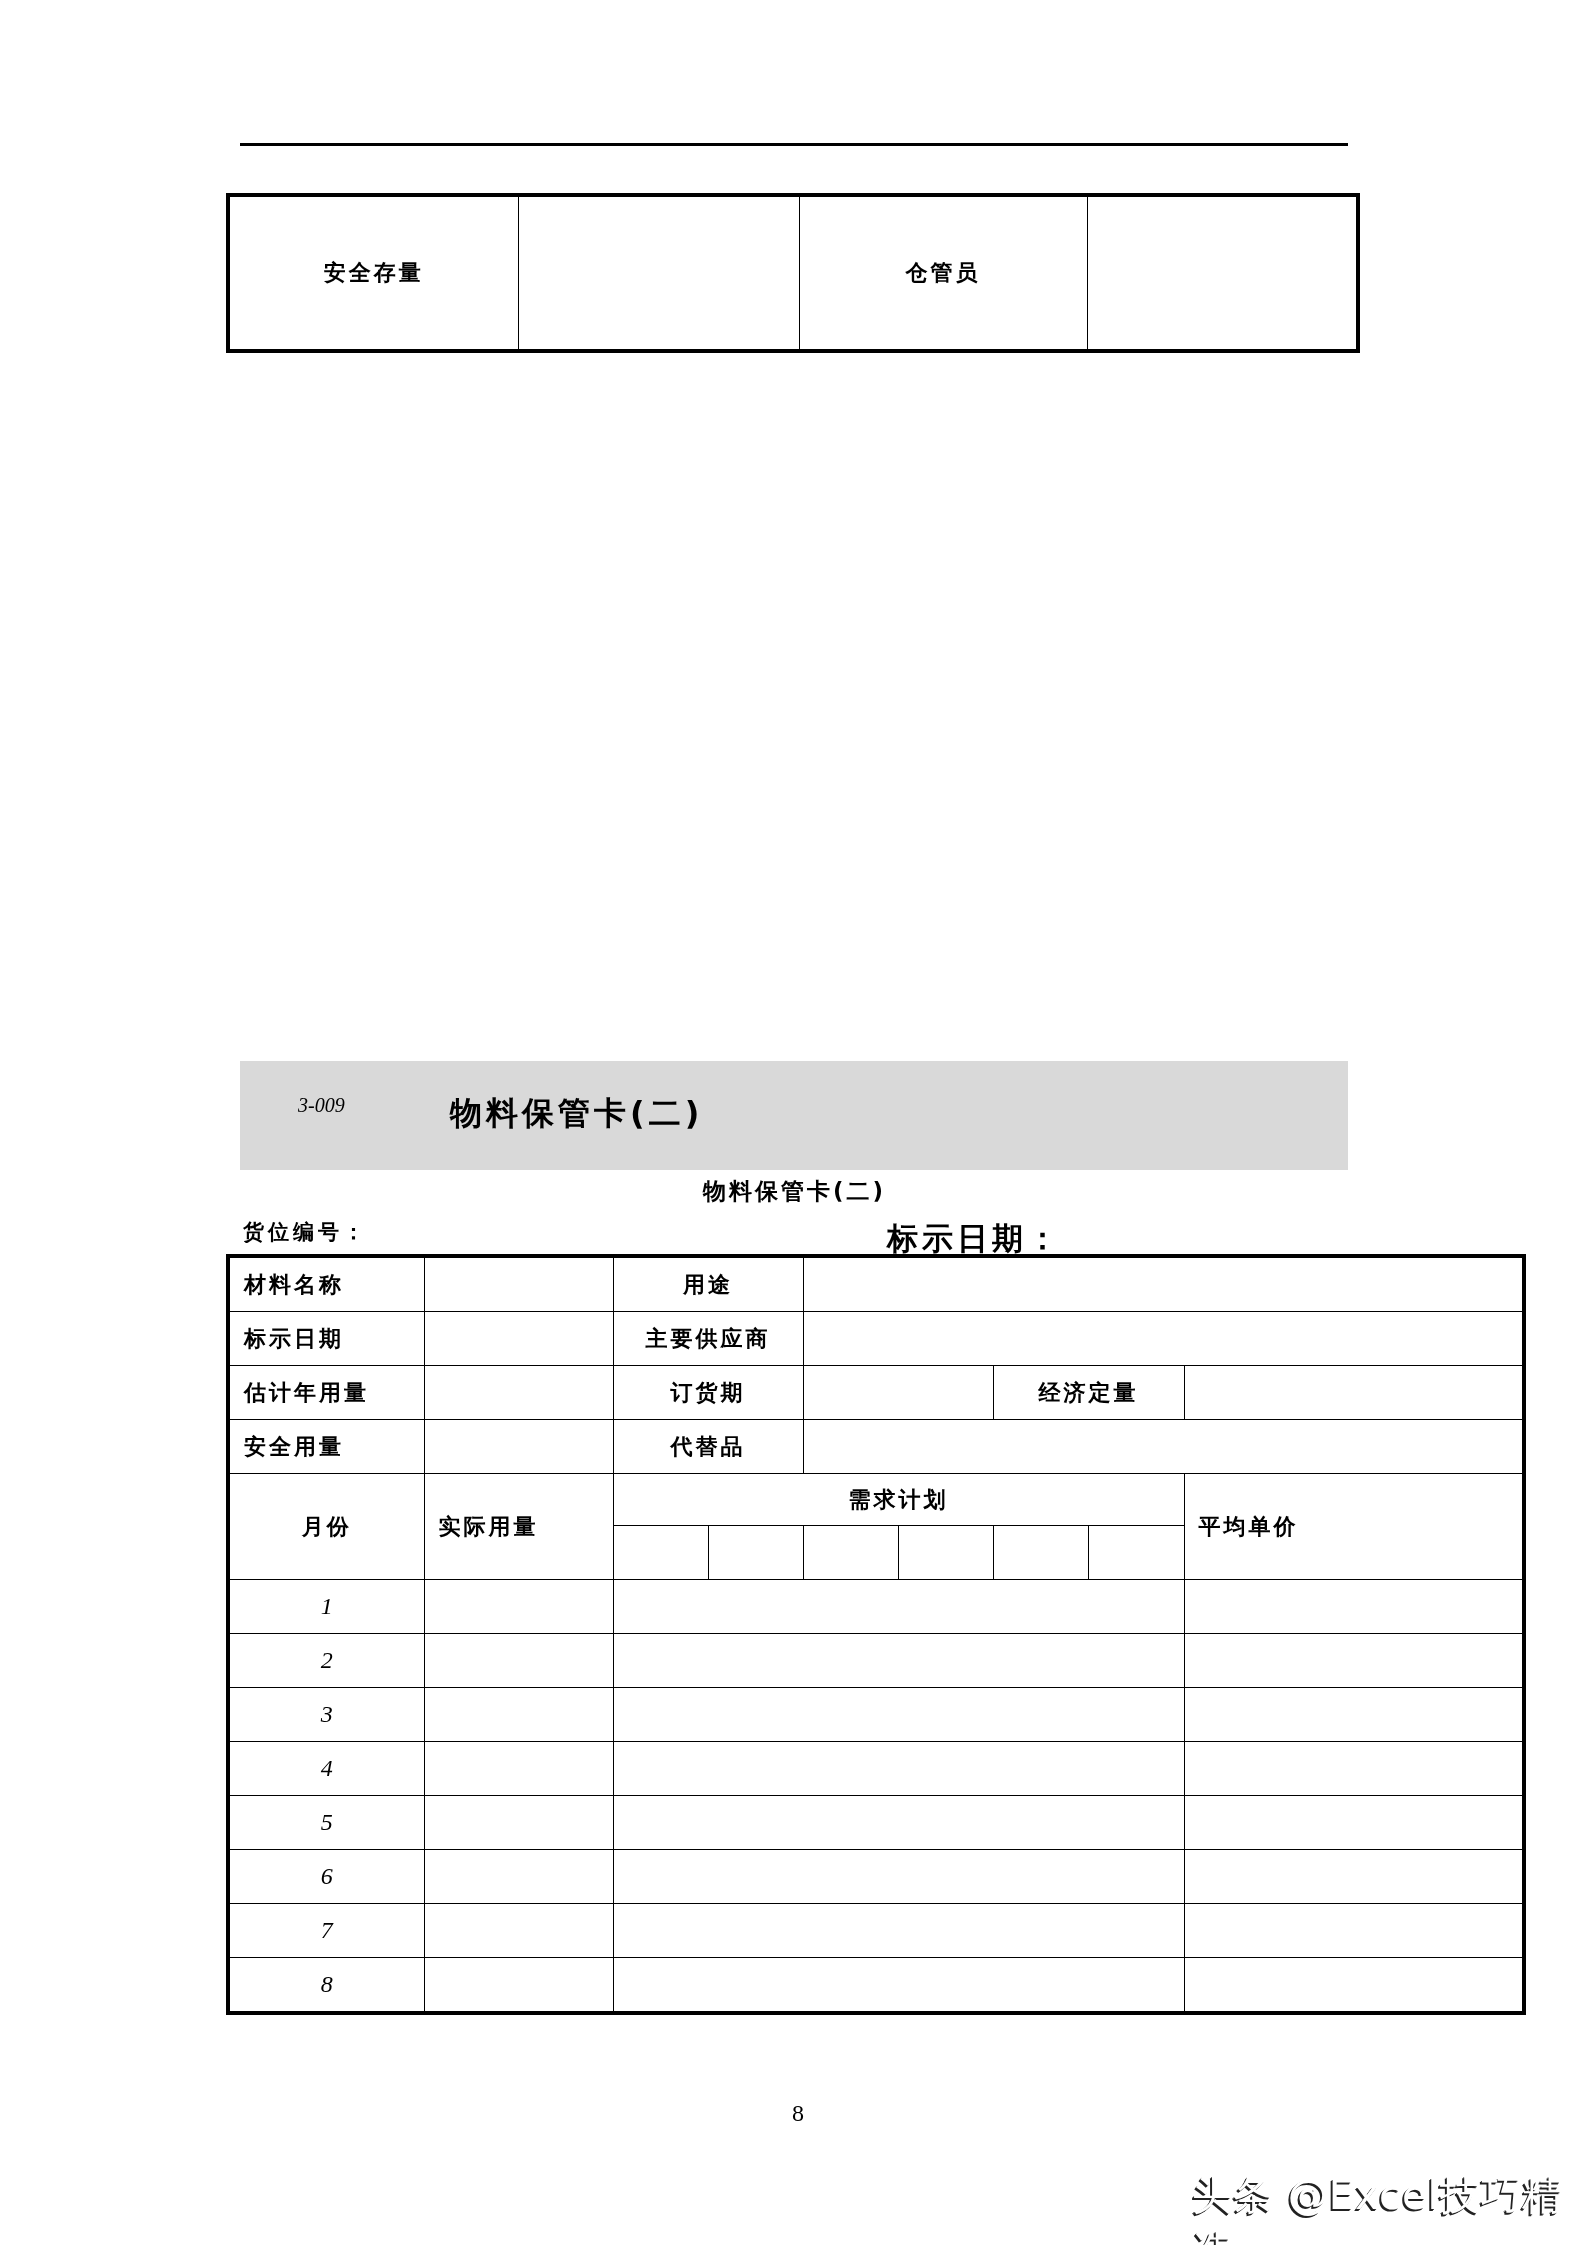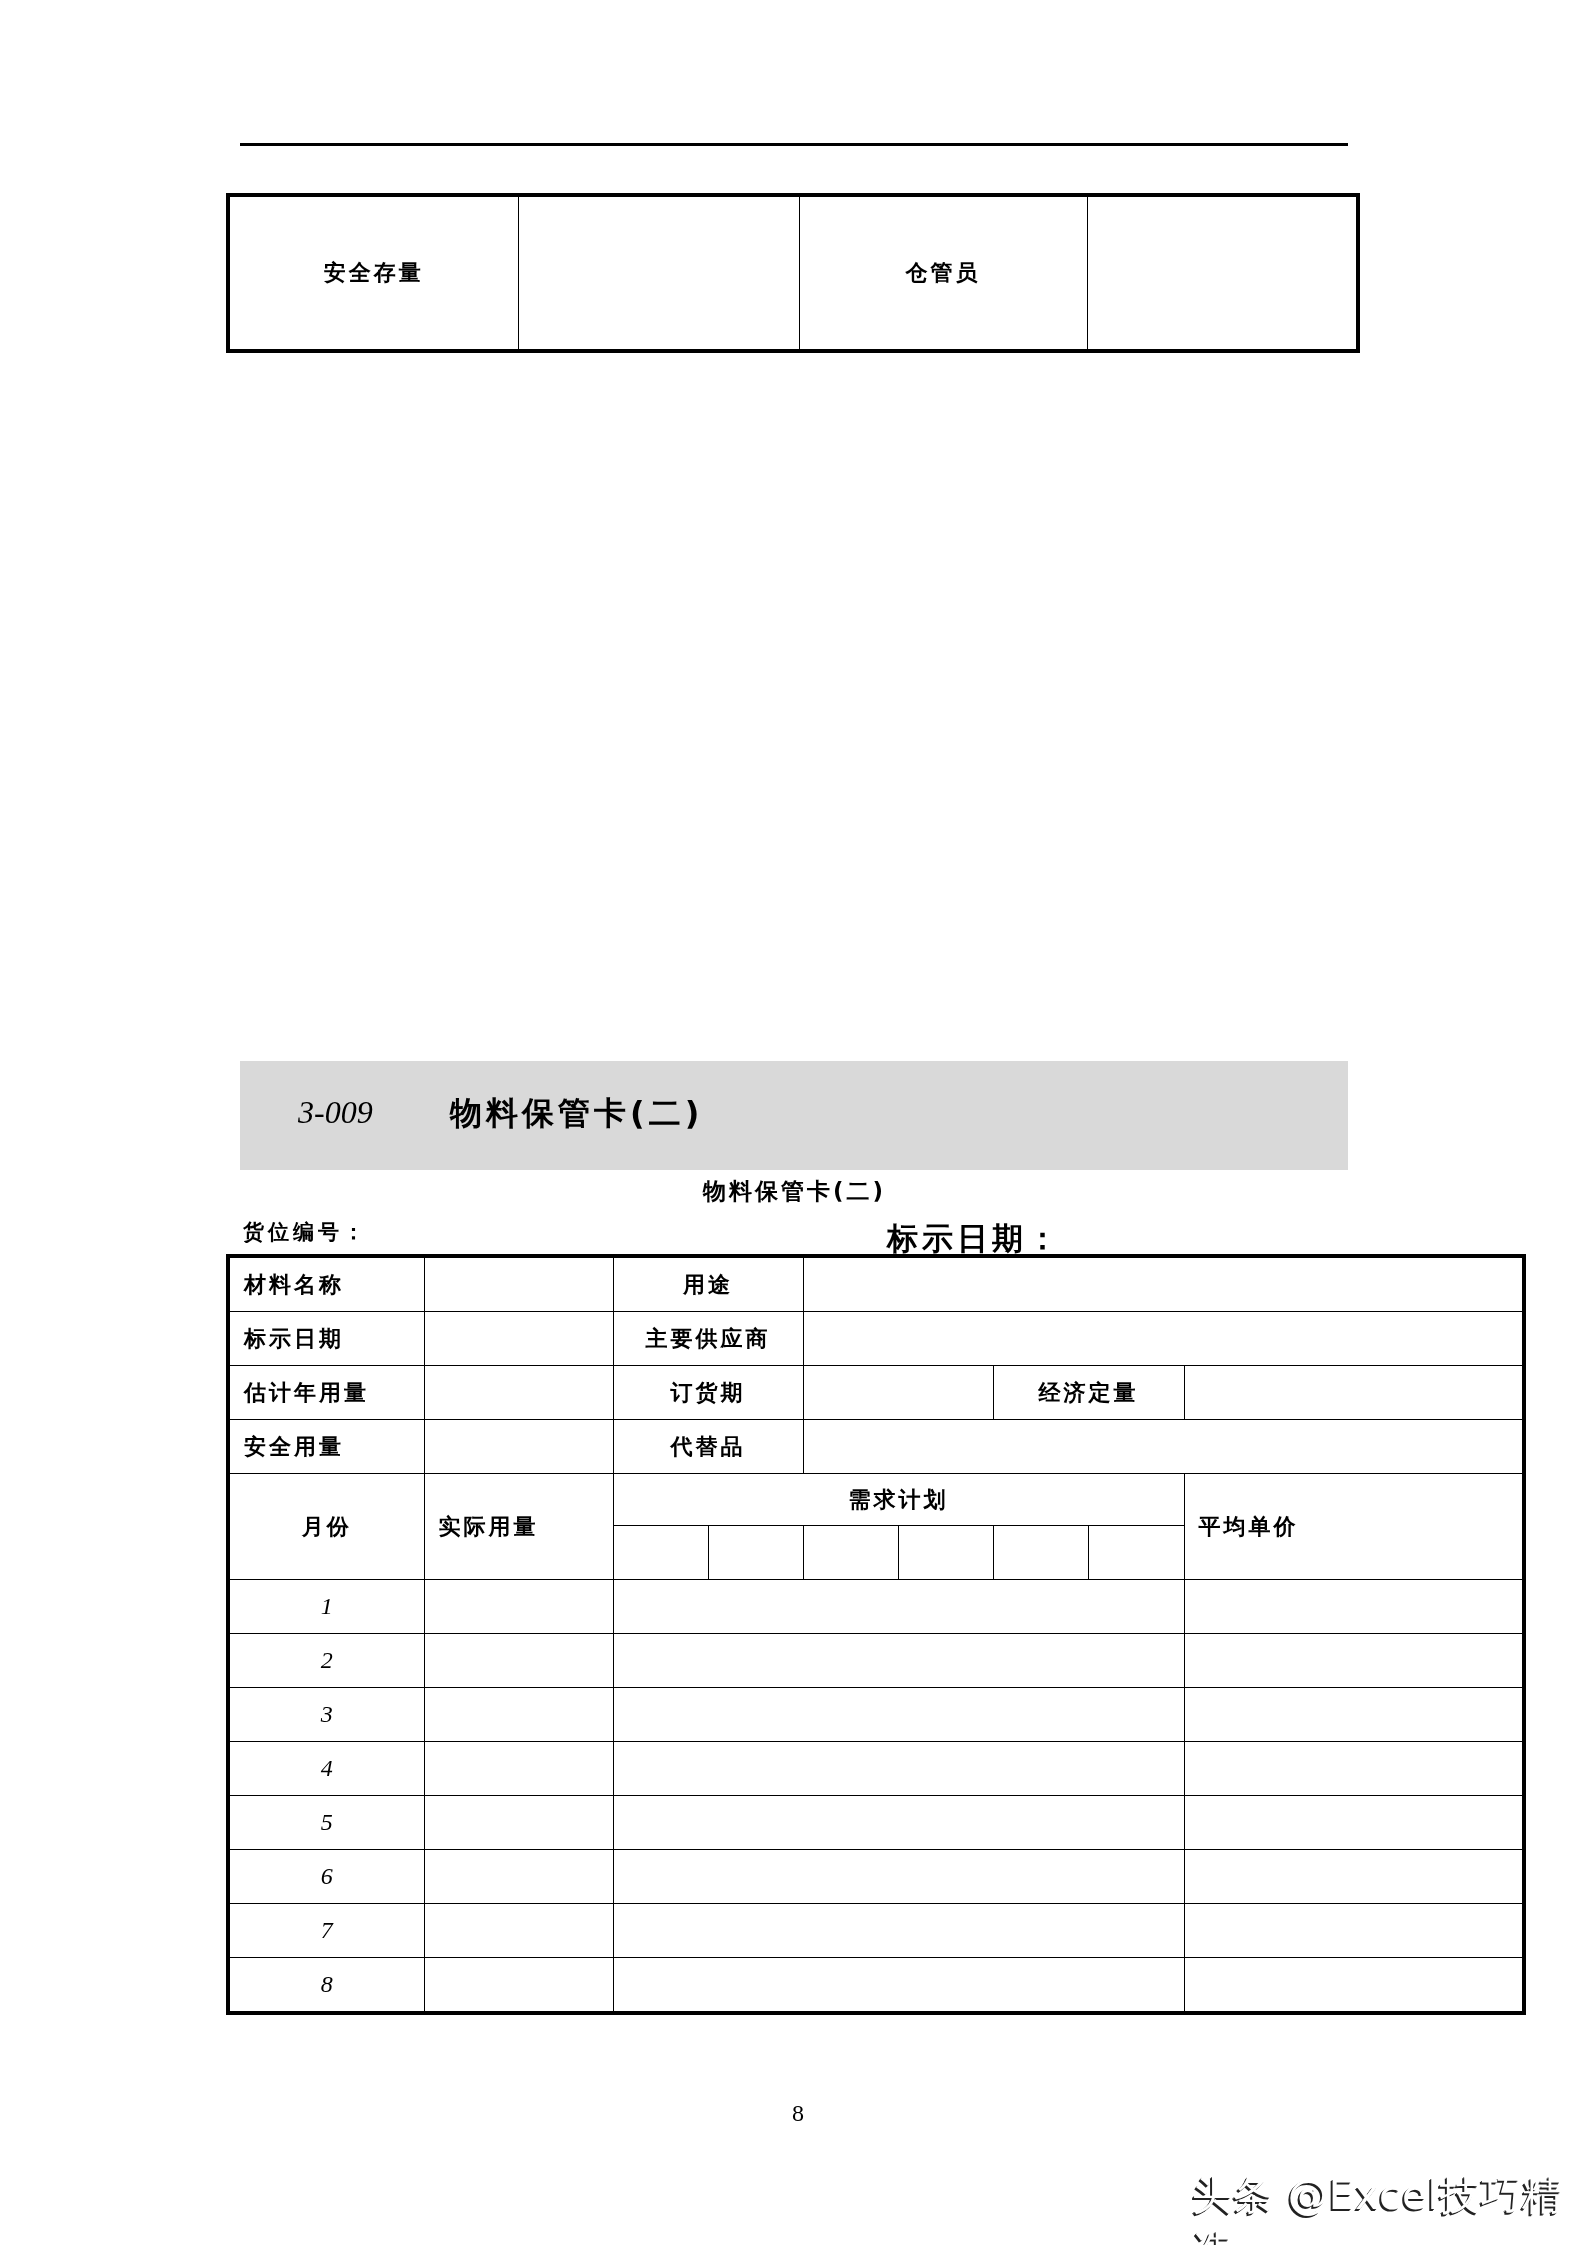--- a/index.html
+++ b/index.html
@@ -6,21 +6,21 @@
   body { width:1587px; height:2245px; background:#ffffff; position:relative; overflow:hidden;
          font-family:"DejaVu Sans", sans-serif; color:#000; }
   .abs { position:absolute; }
   .rule { left:240px; top:143px; width:1108px; height:3px; background:#000; }
   table { border-collapse:collapse; table-layout:fixed; position:absolute;padding-left:16px; }
   td { border:1.5px solid #000; padding:0; font-size:22px; font-weight:bold; letter-spacing:3px; }
   .top-table { left:226px; top:193px; width:1134px; height:160px; border:4px solid #000; }
   .top-table td { height:152px; }
   .center { text-align:center; }
   .band { left:240px; top:1061px; width:1108px; height:109px; background:#d9d9d9; }
-  .band-code { left:298px; top:1094px; font-family:"Liberation Serif", serif; font-style:italic; font-size:32px; }
+  .band-code { left:298px; top:1094px; font-family:"Liberation Serif", serif; font-style:italic; font-size:20px; }
   .band-title { left:450px; top:1092px; font-size:32px; font-weight:bold; letter-spacing:4px; }
   .subtitle { left:703px; top:1176px; font-size:23px; font-weight:bold; letter-spacing:3px; }
   .loc-label { left:243px; top:1218px; font-size:21px; font-weight:bold; letter-spacing:4px; }
   .date-label { left:887px; top:1218px; font-size:31px; font-weight:bold; letter-spacing:4px; }
   .main-table { left:226px; top:1254px; width:1300px; border:4px solid #000; }
   .main-table td { height:53px; }
   .lbl { padding-left:14px; }
   .month-num { font-family:"Liberation Serif", serif; font-style:italic; font-weight:normal; font-size:24px; text-align:center; letter-spacing:0; }
   .page-num { left:792px; top:2100px; font-family:"Liberation Serif", serif; font-size:24px; }
   .watermark { left:1192px; top:2168px; font-size:40px; color:#fff; letter-spacing:1px;

